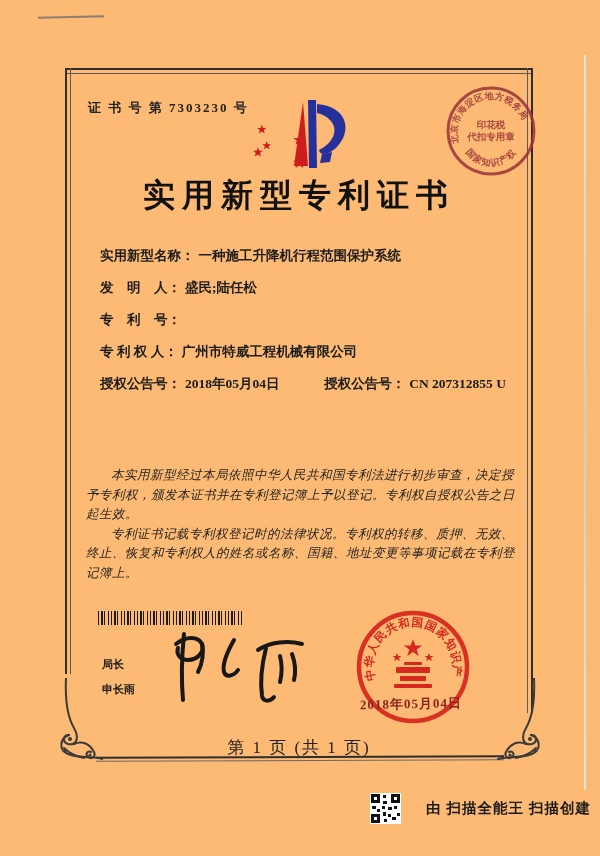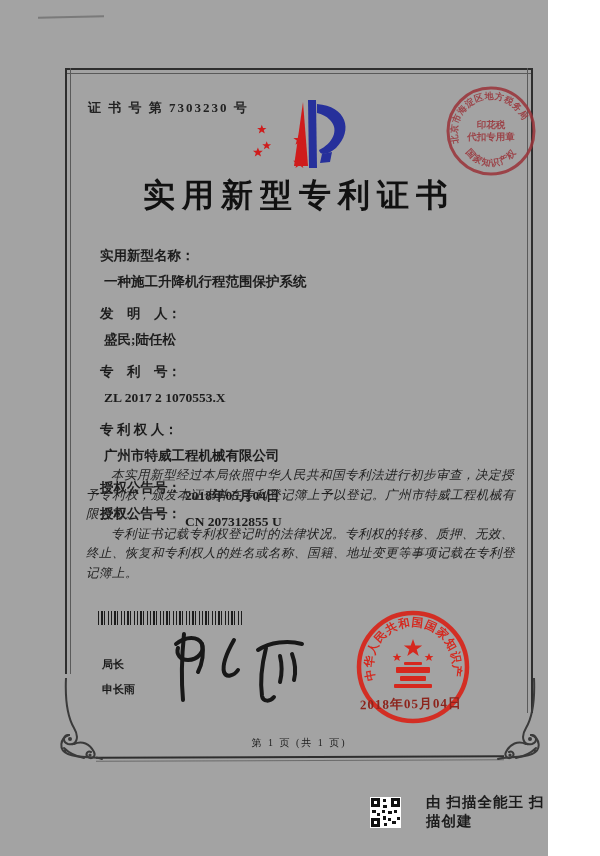--- a/index.html
+++ b/index.html
@@ -1,56 +1,56 @@
 <!DOCTYPE html>
 <html><head>
 <meta charset="utf-8">
 <style>
   * { margin:0; padding:0; box-sizing:border-box; }
   body { width:600px; height:856px; background:#ffffff; font-family:"Liberation Serif", serif; }
-  .page { position:absolute; left:0; top:0; width:548px; height:856px; background:#a3a3a3; overflow:hidden; }
+  .page { position:absolute; left:0; top:0; width:600px; height:856px; background:#fdba74; overflow:hidden; }
 
   .scan-artifact { position:absolute; left:38px; top:16px; width:66px; height:2px; background:#6f6f6f; transform:rotate(-1.2deg); opacity:.8; }
   .edge-shadow { position:absolute; left:584px; top:55px; width:2px; height:735px; background:linear-gradient(#e6e3de,#cfccc6,#e6e3de); }
 
   
   .frame-top    { position:absolute; left:65px;  top:68px;  width:468px; height:6px; border-top:2px solid #2e2e2e; border-bottom:1px solid #5a5a5a; }
   .frame-left   { position:absolute; left:65px;  top:68px;  width:6px;  height:606px; border-left:2px solid #2e2e2e; border-right:1px solid #5a5a5a; }
   .frame-right  { position:absolute; left:527px; top:68px;  width:6px;  height:645px; border-left:1px solid #5a5a5a; border-right:2px solid #2e2e2e; }
   .ornament-line{ position:absolute; left:96px;  top:756px; width:408px; height:5px; border-top:2px solid #2e2e2e; border-bottom:1px solid #6a6a6a; transform:rotate(-0.2deg); }
   .flourish { position:absolute; width:52px; height:84px; }
   .flourish.left { left:56px; top:678px; }
   .flourish.right{ left:492px; top:678px; transform:scaleX(-1); }
 
   .cert-number { position:absolute; left:88px; top:99px; font-size:13px; letter-spacing:2px; color:#222; font-weight:600; }
 
   .logo { position:absolute; left:250px; top:96px; width:112px; height:86px; }
 
   .title { position:absolute; left:65px; top:174px; width:468px; text-align:center; font-size:32px; font-weight:700; letter-spacing:7px; color:#111; }
 
   .fields { position:absolute; left:100px; top:247px; width:406px; font-size:13.5px; font-weight:600; color:#1c1c1c; }
-  .field-row { display:flex; line-height:18px; margin-bottom:14px;flex-direction:column; }
+  .field-row { display:flex; line-height:18px; margin-bottom:14px; }
   .field-row .lbl { white-space:nowrap; flex:none; }
-  .field-row .val { margin-left:4px;margin-top:8px; }
+  .field-row .val { margin-left:4px; }
   .field-row.dual { justify-content:space-between; }
   .pair { display:flex; }
 
   .legal { position:absolute; left:86px; top:466px; width:430px; font-size:12.5px; line-height:19.5px; color:#1f1f1f; font-style:italic; font-weight:500; }
   .legal p { text-indent:2em; letter-spacing:0.5px; }
 
   .barcode { position:absolute; left:98px; top:611px; width:146px; height:14px;
     background:repeating-linear-gradient(90deg,#1c1c1c 0 1px,transparent 1px 3px,#1c1c1c 3px 5px,transparent 5px 6px,#1c1c1c 6px 7px,transparent 7px 10px,#1c1c1c 10px 11px,transparent 11px 13px); }
 
   .director { position:absolute; left:102px; top:652px; font-size:11px; font-weight:700; color:#1a1a1a; line-height:25px; }
   .signature { position:absolute; left:162px; top:620px; width:155px; height:88px; }
 
   .seal { position:absolute; left:355px; top:609px; width:116px; height:116px; }
   .seal-date { position:absolute; left:360px; top:695px; width:130px; font-size:13px; font-weight:700; color:#8d241c; letter-spacing:1px; transform:rotate(-1deg); }
 
-  .page-number { position:absolute; left:65px; top:736px; width:468px; text-align:center; font-size:10px; color:#222; letter-spacing:2px; }
+  .page-number { position:absolute; left:65px; top:736px; width:468px; text-align:center; font-size:17px; color:#222; letter-spacing:2px; }
 
   .duty-stamp { position:absolute; left:444px; top:84px; width:94px; height:94px; opacity:.85; }
 
   .scan-footer { position:absolute; left:370px; top:793px; display:flex; align-items:center;gap:16px; }
   .qr { width:31px; height:31px; flex:none; }
   .scan-text { margin-left:9px; font-size:14.5px; font-weight:600; color:#1b1b1b; letter-spacing:1px; font-family:"Liberation Sans", sans-serif; }
 </style>
 </head>
 <body>
 
@@ -113,40 +113,39 @@
     <div class="field-row">
       <span class="lbl">实用新型名称：</span>
       <span class="val">一种施工升降机行程范围保护系统</span>
     </div>
     <div class="field-row">
       <span class="lbl">发　明　人：</span>
       <span class="val">盛民;陆任松</span>
     </div>
     <div class="field-row">
       <span class="lbl">专　利　号：</span>
-      <span class="val">ZL 2017 2 1070553.X</span>
     </div>
     <div class="field-row">
       <span class="lbl">专 利 权 人：</span>
       <span class="val">广州市特威工程机械有限公司</span>
     </div>
     <div class="field-row dual">
       <span class="pair">
         <span class="lbl">授权公告号：</span>
         <span class="val">2018年05月04日</span>
       </span>
       <span class="pair">
         <span class="lbl">授权公告号：</span>
         <span class="val">CN 207312855 U</span>
       </span>
     </div>
   </div>
 
   <div class="legal">
-    <p>本实用新型经过本局依照中华人民共和国专利法进行初步审查，决定授予专利权，颁发本证书并在专利登记簿上予以登记。广州市特威工程机械有限公司。</p>
+    <p>本实用新型经过本局依照中华人民共和国专利法进行初步审查，决定授予专利权，颁发本证书并在专利登记簿上予以登记。专利权自授权公告之日起生效。</p>
     <p>专利证书记载专利权登记时的法律状况。专利权的转移、质押、无效、终止、恢复和专利权人的姓名或名称、国籍、地址变更等事项记载在专利登记簿上。</p>
   </div>
 
   <div class="barcode"></div>
 
   <div class="director">
     <div>局长</div>
     <div>申长雨</div>
   </div>
 

